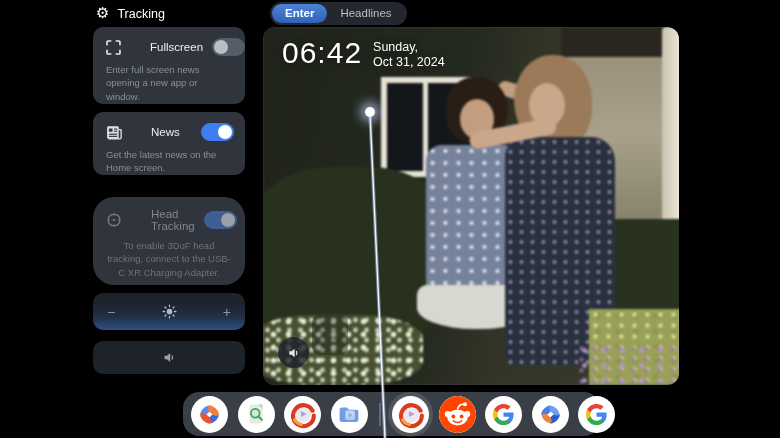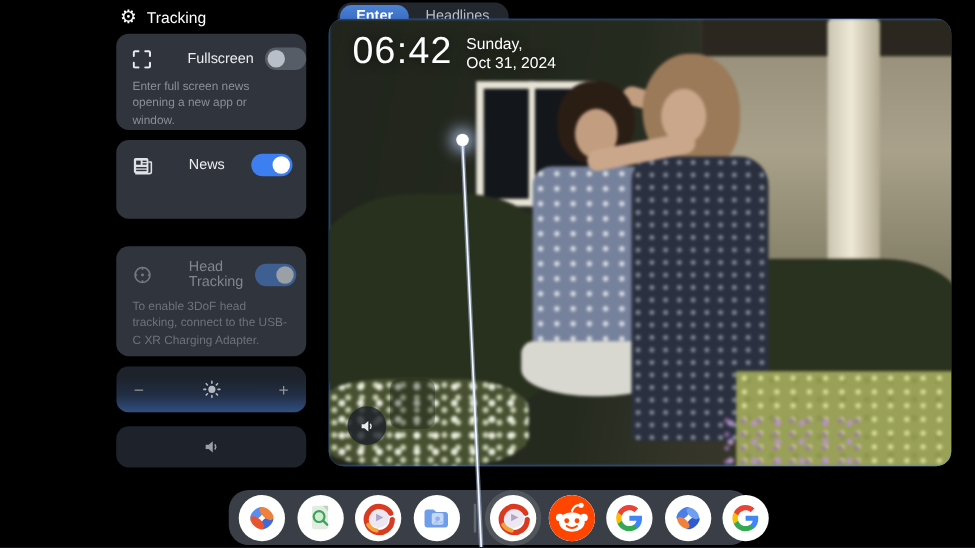--- a/index.html
+++ b/index.html
@@ -8,27 +8,27 @@
 
   
   .settings-header{position:absolute;left:96px;top:6px;display:flex;align-items:center;gap:8px;
                    color:#fff;font-size:12.5px;font-weight:500;}
   .gear{font-family:"DejaVu Sans",sans-serif;font-size:15px;line-height:15px;color:#fff;}
 
   
   .card{position:absolute;left:93px;width:152px;background:#30343c;border-radius:10px;color:#fff;box-sizing:border-box;}
   #card-0{top:27px;height:77px;}
   #card-1{top:112px;height:63px;}
-  #card-2{top:197px;height:88px;}
+  #card-2{top:197px;height:88px;border-radius:21px;}
   .card-row{display:flex;align-items:center;gap:9px;padding:11px 11px 0 13px;}
   .cicon{display:flex;align-items:center;justify-content:center;flex:none;}
   .card-label{font-size:11.5px;flex:1;color:#eceef0;padding-left:20px;}
   .card-desc{padding:7px 13px 0 13px;font-size:9.5px;color:#8a9098;line-height:1.42;}
   .card.dim .card-label{color:#80868e;}
-  .card.dim .card-desc{color:#6d737b;}
+  .card.dim .card-desc{color:#6d737b;text-align:center;}
   .card.dim .cicon{opacity:.55;}
 
   .toggle{width:33px;height:18px;border-radius:9px;background:#575d66;position:relative;flex:none;cursor:pointer;}
   .toggle .knob{position:absolute;top:2px;left:2px;width:14px;height:14px;border-radius:50%;background:#b9bfc6;}
   .toggle.on{background:#3d7ef0;}
   .toggle.on .knob{left:17px;background:#fff;}
   .card.dim .toggle.on{background:#3d5f91;}
   .card.dim .toggle.on .knob{background:#9aa0a6;}
 
   
@@ -39,22 +39,22 @@
   #volume-card{top:341px;height:33px;justify-content:center;background:#1d222b;}
   .ctrl-btn{font-size:14px;color:#8e949b;cursor:pointer;line-height:14px;}
 
   
   .tabbar{position:absolute;left:270px;top:2px;height:23px;background:#23272e;border-radius:12px;
           display:flex;align-items:center;padding:0 2px;}
   .tab{font-size:11.5px;padding:0 13px;height:19px;line-height:19px;border-radius:10px;color:#b9bfc6;cursor:pointer;}
   .tab.active{background:linear-gradient(180deg,#4e82d4 0%,#2e62bd 100%);color:#fff;font-weight:bold;}
 
   
-  .video-frame{position:absolute;left:263px;top:15px;width:498px;height:358px;border-radius:12px;
-               overflow:hidden;background:#3b82f6;}
+  .video-frame{position:absolute;left:263px;top:27px;width:416px;height:358px;border-radius:12px;
+               overflow:hidden;background:#404040;}
   .photo{position:absolute;inset:0;filter:blur(1.1px) saturate(.92);}
   .photo>div{position:absolute;}
   .ph-base{inset:0;background:linear-gradient(100deg,#20241b 0%,#252a1e 45%,#343527 62%,#3b3a2b 100%);}
   .ph-wall{left:298px;top:0;width:207px;height:264px;background:linear-gradient(180deg,#948b73 0%,#aaa188 40%,#6e6a50 100%);}
   .ph-eave{left:298px;top:0;width:207px;height:30px;background:#17150f;opacity:.85;}
   .ph-column{left:399px;top:0;width:42px;height:258px;border-radius:4px;
              background:linear-gradient(90deg,#c9c3ae,#eee8d5 45%,#b2a98f);}
   .ph-window{left:118px;top:50px;width:96px;height:100px;background:#13161a;border:6px solid #e6e2d3;box-sizing:border-box;}
   .ph-window-bar{left:160px;top:50px;width:5px;height:100px;background:#e6e2d3;}
   .ph-rail{left:0;top:220px;width:132px;height:7px;background:#ccd0c6;opacity:.6;}
@@ -150,20 +150,21 @@
           <rect x="4" y="11.5" width="11.5" height="1.6" fill="#30343c" stroke="none"></rect>
           <rect x="4" y="14.5" width="11.5" height="1.6" fill="#30343c" stroke="none"></rect>
           <path d="M17.5 6h2.5a.8.8 0 0 1 .8.8V17a1.8 1.8 0 0 1-1.8 1.8H3" stroke="#dfe3e8" fill="none"></path>
         </svg>
       </span>
       <span class="card-label">News</span>
       <span class="toggle on">
           <span class="knob"></span>
         </span>
     </div>
+    <div class="card-desc">Get the latest news on the Home screen.</div>
   </section>
 
   <section class="card dim" id="card-2">
     <div class="card-row">
       <span class="cicon">
         <svg width="16" height="16" viewBox="0 0 22 22" fill="none" stroke="#aeb4ba" stroke-width="1.8">
           <circle cx="11" cy="11" r="8.2"></circle>
           <circle cx="11" cy="11" r="1.6" fill="#aeb4ba" stroke="none"></circle>
           <path d="M11 2.8v2.4M11 16.8v2.4M2.8 11h2.4M16.8 11h2.4"></path>
         </svg>

